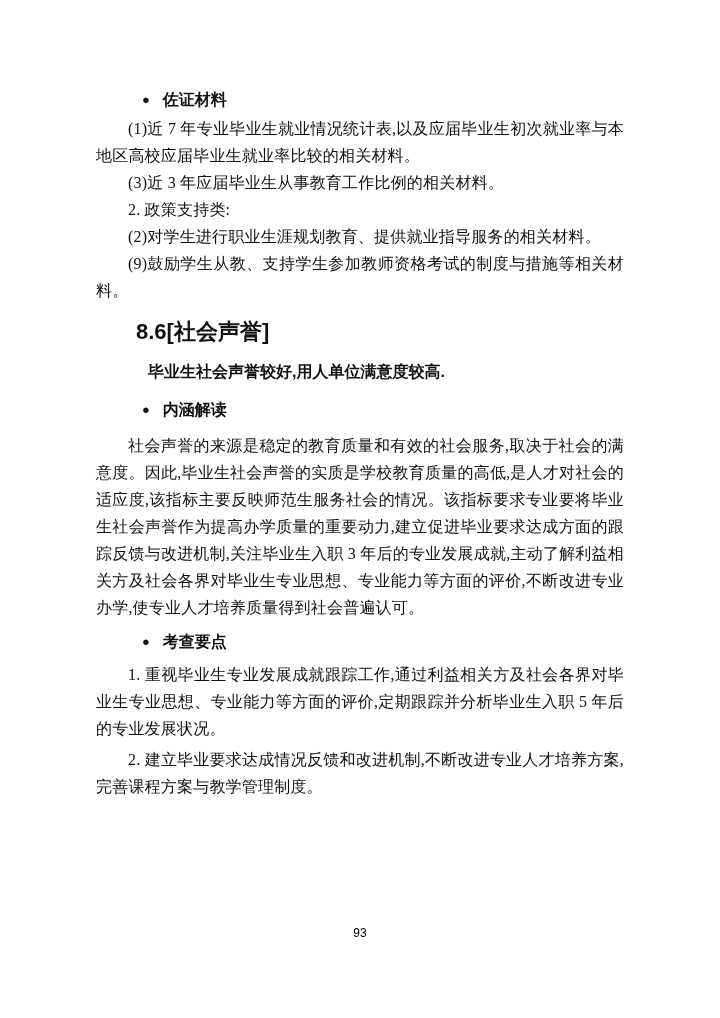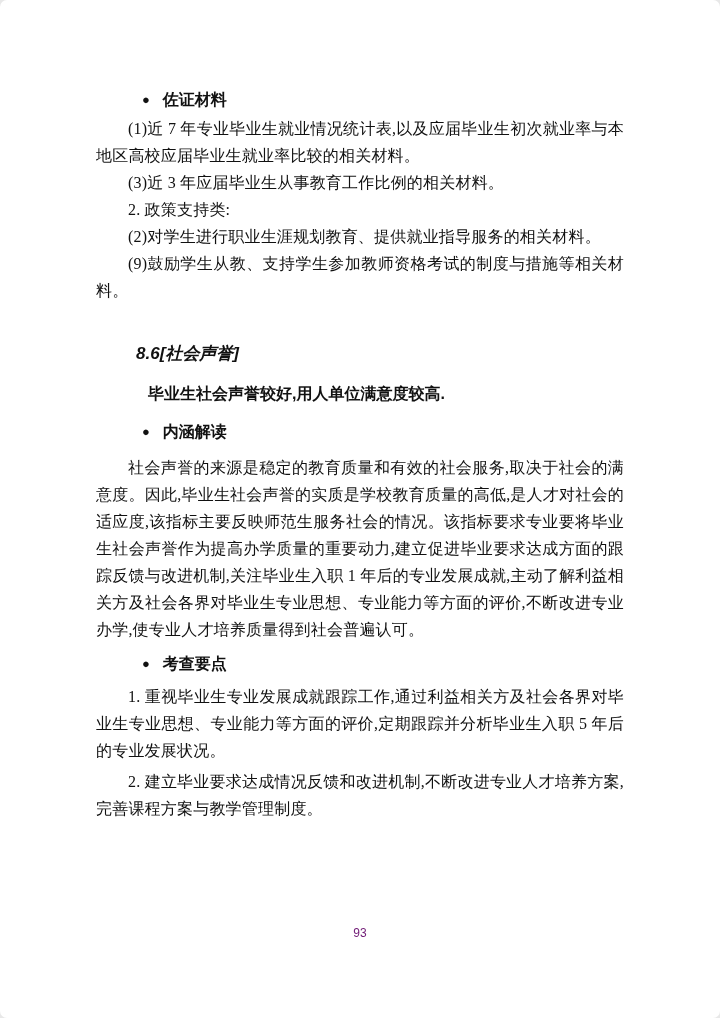--- a/index.html
+++ b/index.html
@@ -4,21 +4,20 @@
 <style>
   html, body { margin: 0; padding: 0; background: #e8e8e8; }
   .page {
     position: relative;
     width: 720px;
     height: 1018px;
     margin: 0 auto;
     background: #ffffff;
     color: #111111;
     overflow: hidden;
-    border-radius: 7px;
   }
   .content {
     position: absolute;
     left: 96px;
     right: 96px;
     top: 86px;
   }
   
   .para {
     font-family: "Liberation Serif", "DejaVu Serif", serif;
@@ -43,45 +42,44 @@
     margin-right: 13px;
     position: relative;
     top: -1px;
   }
   .bh-mid { margin-top: 6px; margin-bottom: 6px; font-family: Liberation Mono, monospace; }
   .bh-late { margin-top: 7px; margin-bottom: 4px; }
   
   .section-head {
     font-family: "Liberation Sans", "DejaVu Sans", sans-serif;
     font-weight: bold;
-    font-size: 17px;
+    font-size: 22px;
     line-height: 28px;
     padding-left: 40px;
-    margin: 36px 0 9px 0;
-    font-style: italic;
+    margin: 14px 0 9px 0;
   }
   
   .summary {
     font-family: "Liberation Sans", "DejaVu Sans", sans-serif;
     font-weight: bold;
     font-size: 16px;
     line-height: 27px;
     padding-left: 40px;
     margin: 12px;
   }
   .gap4 { margin-top: 4px; }
   .page-number {
     position: absolute;
     top: 926px;
     left: 0;
     width: 100%;
     text-align: center;
     font-family: "Liberation Sans", "DejaVu Sans", sans-serif;
     font-size: 12px;
-    color: #701a75;
+    color: #000000;
   }
 </style>
 </head>
 <body>
 
 <div class="page">
   <div class="content">
 
     <p class="bullet-head"><span class="bullet">●</span><span>佐证材料</span></p>
 
@@ -91,21 +89,21 @@
     <p class="para">2. 政策支持类:</p>
     <p class="para">(2)对学生进行职业生涯规划教育、提供就业指导服务的相关材料。</p>
     <p class="para">(9)鼓励学生从教、支持学生参加教师资格考试的制度与措施等相关材料。</p>
 
     <h2 class="section-head">8.6[社会声誉]</h2>
 
     <p class="summary">毕业生社会声誉较好,用人单位满意度较高.</p>
 
     <p class="bullet-head bh-mid"><span class="bullet">●</span><span>内涵解读</span></p>
 
-    <p class="para">社会声誉的来源是稳定的教育质量和有效的社会服务,取决于社会的满意度。因此,毕业生社会声誉的实质是学校教育质量的高低,是人才对社会的适应度,该指标主要反映师范生服务社会的情况。该指标要求专业要将毕业生社会声誉作为提高办学质量的重要动力,建立促进毕业要求达成方面的跟踪反馈与改进机制,关注毕业生入职 1 年后的专业发展成就,主动了解利益相关方及社会各界对毕业生专业思想、专业能力等方面的评价,不断改进专业办学,使专业人才培养质量得到社会普遍认可。</p>
+    <p class="para">社会声誉的来源是稳定的教育质量和有效的社会服务,取决于社会的满意度。因此,毕业生社会声誉的实质是学校教育质量的高低,是人才对社会的适应度,该指标主要反映师范生服务社会的情况。该指标要求专业要将毕业生社会声誉作为提高办学质量的重要动力,建立促进毕业要求达成方面的跟踪反馈与改进机制,关注毕业生入职 3 年后的专业发展成就,主动了解利益相关方及社会各界对毕业生专业思想、专业能力等方面的评价,不断改进专业办学,使专业人才培养质量得到社会普遍认可。</p>
 
     <p class="bullet-head bh-late"><span class="bullet">●</span><span>考查要点</span></p>
 
     <p class="para">1. 重视毕业生专业发展成就跟踪工作,通过利益相关方及社会各界对毕业生专业思想、专业能力等方面的评价,定期跟踪并分析毕业生入职 5 年后的专业发展状况。</p>
     <p class="para gap4">2. 建立毕业要求达成情况反馈和改进机制,不断改进专业人才培养方案,完善课程方案与教学管理制度。</p>
 
   </div>
 
   <div class="page-number">93</div>
 </div>

